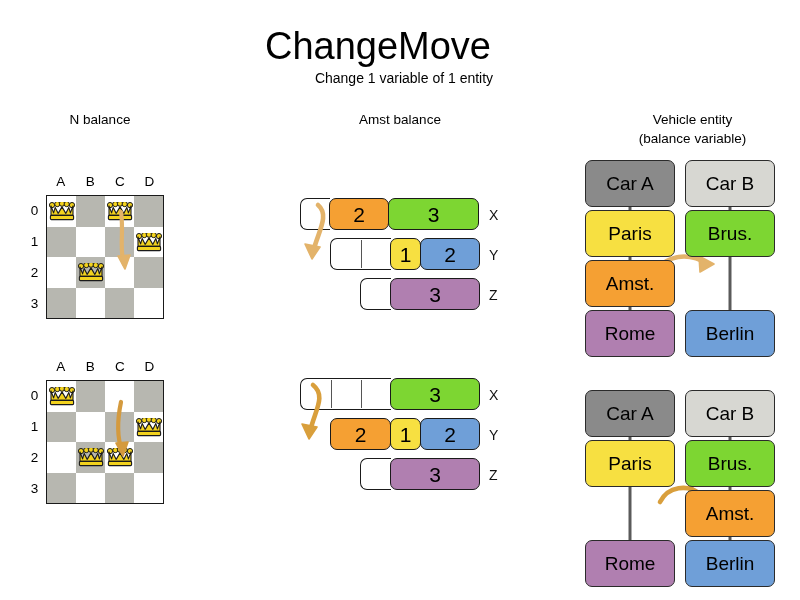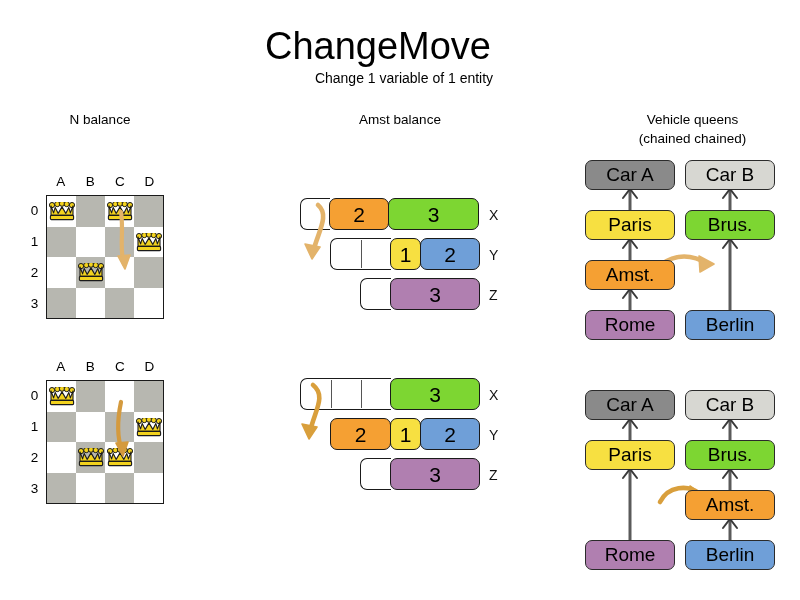--- a/index.html
+++ b/index.html
@@ -71,39 +71,39 @@
   .cb-seg.r-left{border-top-left-radius:7px;border-bottom-left-radius:7px;}
   .cb-seg.r-right{border-top-right-radius:7px;border-bottom-right-radius:7px;}
   .cb-divider{position:absolute;top:1px;bottom:1px;width:1px;background:#555;}
   .cb-label{
     position:absolute;font-size:14px;line-height:18px;color:#111;
   }
 
   
   .vr-node{
     position:absolute;box-sizing:border-box;
-    width:90px;height:30px;border-radius:7px;
+    width:90px;height:47px;border-radius:7px;
     border:1.6px solid #2b2b2b;
     display:flex;align-items:center;justify-content:center;
     font-size:19px;line-height:20px;color:#000;
   }
 
   svg.overlay{position:absolute;left:0;top:0;pointer-events:none;}
 </style>
 </head>
 <body>
 
 <div id="page-title">ChangeMove</div>
 <div id="page-subtitle">Change 1 variable of 1 entity</div>
 
 <div class="section-head" id="head-nqueens">N balance</div>
 <div class="section-head" id="head-cloud">Amst balance</div>
 <div class="section-head" id="head-routing">
-  <div>Vehicle queens</div>
-  <div>(chained chained)</div>
+  <div>Vehicle entity</div>
+  <div>(balance variable)</div>
 </div>
 
 <div class="board-wrap" id="nq-before" style="left:25px;top:170px;width:160px;height:160px;">
   <div class="col-label" style="left:21px;">A</div>
   <div class="col-label" style="left:50.5px;">B</div>
   <div class="col-label" style="left:80px;">C</div>
   <div class="col-label" style="left:109.5px;">D</div>
 
   <div class="row-label" style="top:25px;">0</div>
   <div class="row-label" style="top:56px;">1</div>

